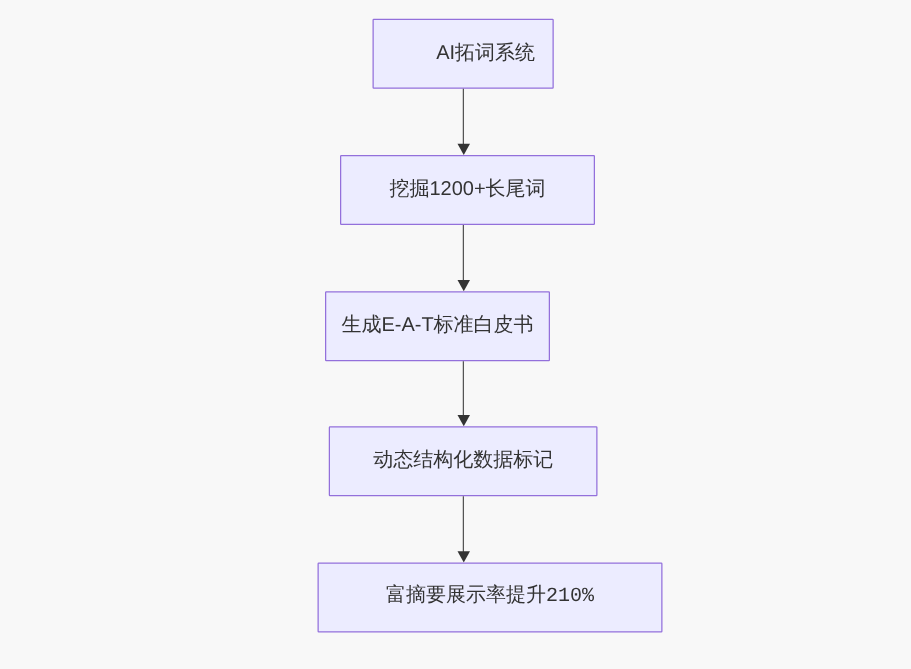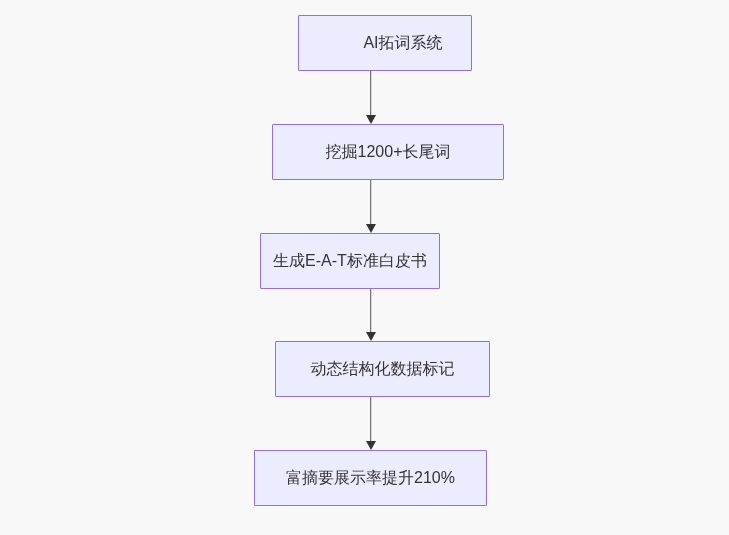--- a/index.html
+++ b/index.html
@@ -31,25 +31,25 @@
     height: 56px;
   }
   .node-label {
     color: var(--text, #333333);
     font-size: 16px;
     line-height: 1.2;
     white-space: nowrap;
     text-align: center;
   }
   
-  .node-1 { left: 298px; top: 15px;  width: 174px; padding-left: 36px; }
-  .node-2 { left: 272px; top: 124px; width: 232px; justify-content: center; }
+  .node-1 { left: 298px; top: 15px;  width: 145px; padding-left: 36px; }
+  .node-2 { left: 272px; top: 124px; width: 204px; justify-content: center; }
   .node-3 { left: 260px; top: 233px; width: 180px; }
-  .node-4 { left: 263px; top: 341px; width: 215px; margin-left: 12px; }
-  .node-5 { left: 254px; top: 450px; width: 233px; }
+  .node-4 { left: 263px; top: 341px; width: 215px; }
+  .node-5 { left: 254px; top: 450px; width: 276px; font-family: Liberation Mono, monospace; }
 
   .edge {
     position: absolute;
     left: 364px;
     width: 13px;
   }
   .edge-1 { top: 71px;  height: 53px; }
   .edge-2 { top: 180px; height: 53px; }
   .edge-3 { top: 289px; height: 52px; }
   .edge-4 { top: 397px; height: 53px; }

